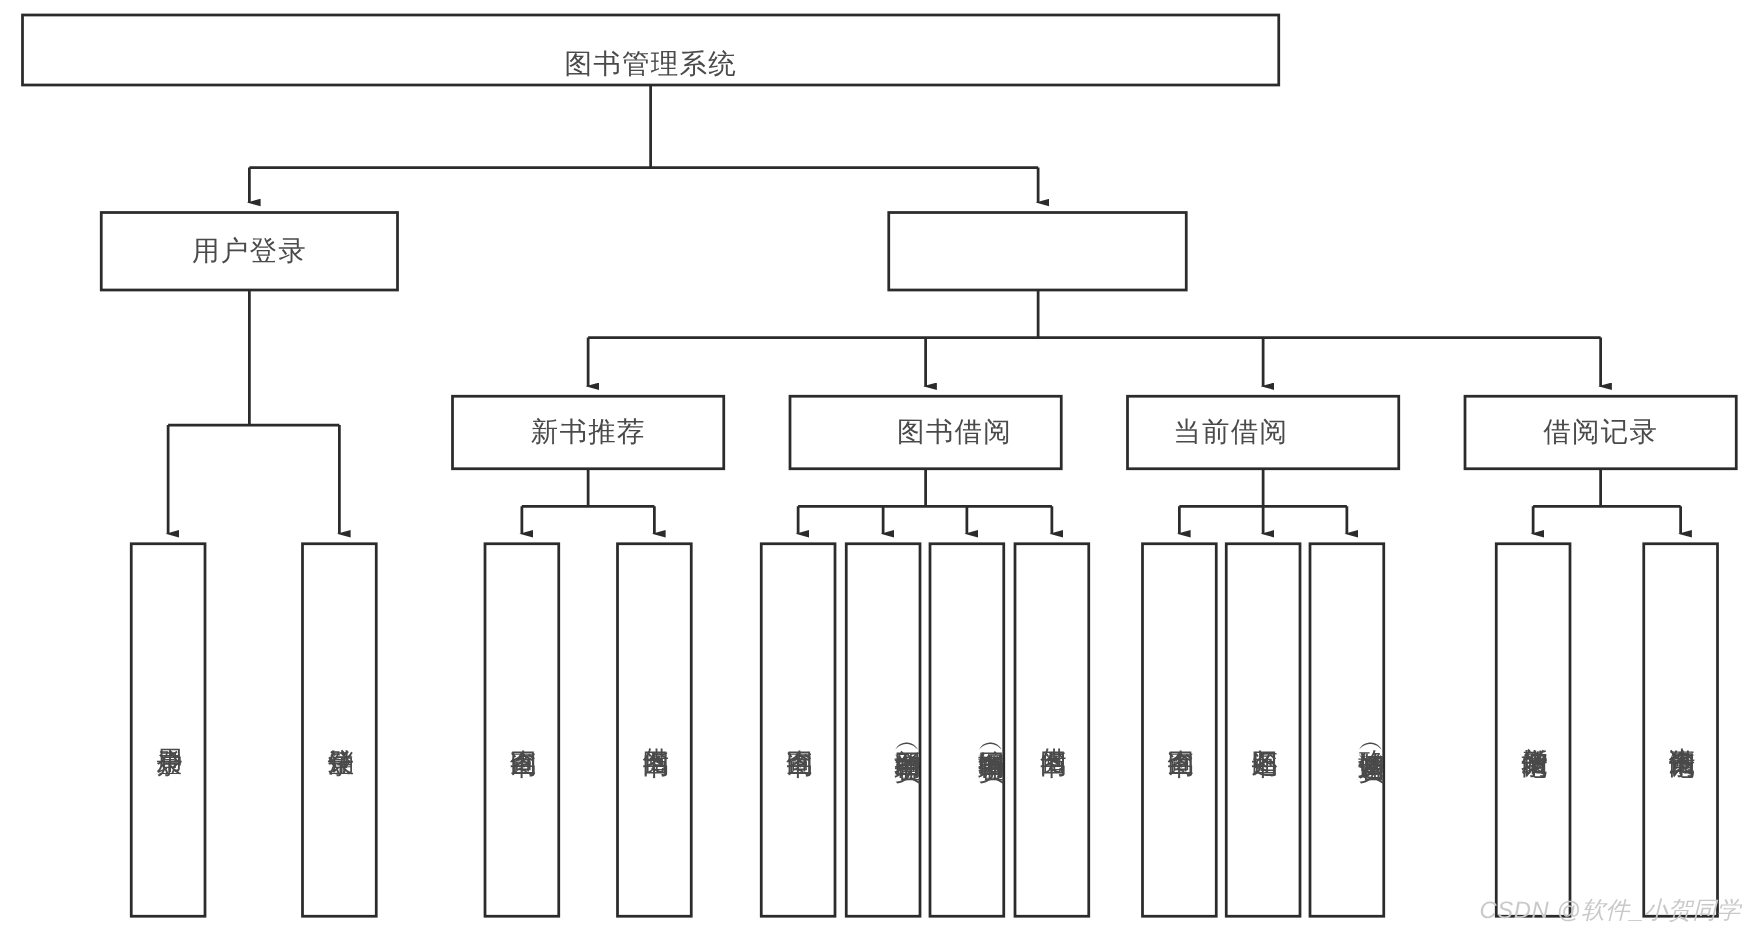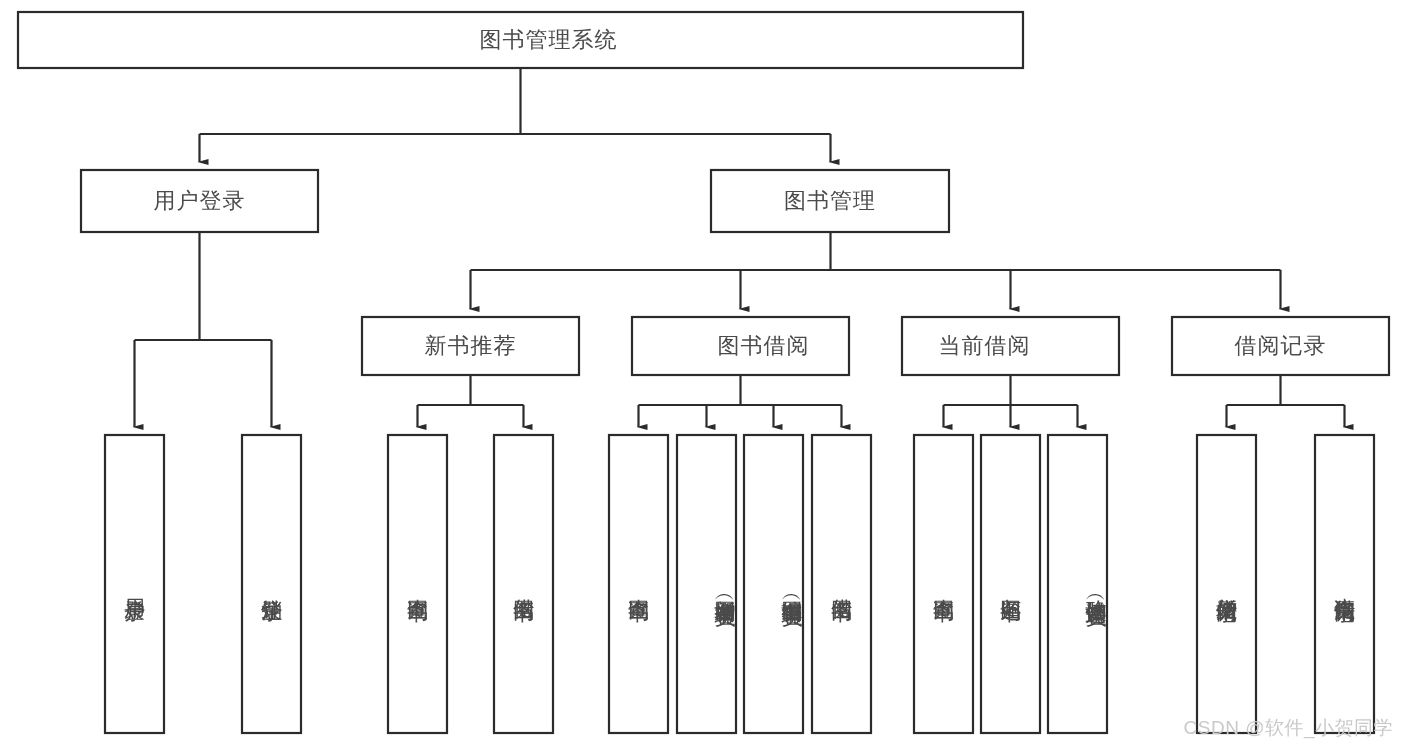--- a/index.html
+++ b/index.html
@@ -66,20 +66,21 @@
   #watermark {
     position: absolute;
     right: 12px;
     bottom: 6px;
     color: #c9c9c9;
     font-family: "Liberation Sans", "DejaVu Sans", sans-serif;
     font-size: 19px;
     letter-spacing: 0.5px;
     white-space: nowrap;
     pointer-events: none;
+    font-style: italic;
   }
 </style>
 </head>
 <body>
 
 <div id="diagram-root">
 
   <svg class="flow" viewBox="0 0 1405 747" xmlns="http://www.w3.org/2000/svg">
     <defs>
       <marker id="arrow" markerWidth="10" markerHeight="12" refX="3" refY="9" orient="auto" markerUnits="userSpaceOnUse">
@@ -150,24 +151,23 @@
     <rect class="node-box" x="812" y="435" width="59" height="298"></rect>
 
     <rect class="node-box" x="914" y="435" width="59" height="298"></rect>
     <rect class="node-box" x="981" y="435" width="59" height="298"></rect>
     <rect class="node-box" x="1048" y="435" width="59" height="298"></rect>
 
     <rect class="node-box" x="1197" y="435" width="59" height="298"></rect>
     <rect class="node-box" x="1315" y="435" width="59" height="298"></rect>
   </svg>
 
-  <div class="h-text-wrap" style="left:18px; top:12px; width:1005px; height:56px;padding-left:28px;">图书管理系统</div>
+  <div class="h-text-wrap" style="left:18px; top:23px; width:1005px; height:56px;">图书管理系统</div>
 
   <div class="h-text-wrap" style="left:81px; top:170px; width:237px; height:62px;">用户登录</div>
-  <div class="h-text-wrap" style="left:711px; top:170px; width:238px; height:62px;">图书管理</div>
 
   <div class="h-text-wrap" style="left:362px; top:317px; width:217px; height:58px;">新书推荐</div>
   <div class="h-text-wrap" style="left:632px; top:317px; width:217px; height:58px;margin-left:23px;">图书借阅</div>
   <div class="h-text-wrap" style="left:876px; top:317px; width:217px; height:58px;">当前借阅</div>
   <div class="h-text-wrap" style="left:1172px; top:317px; width:217px; height:58px;">借阅记录</div>
 
   <div class="vert-text-wrap" style="left:105px; top:435px; width:59px; height:298px;">用户登录</div>
   <div class="vert-text-wrap" style="left:242px; top:435px; width:59px; height:298px;">注销登录</div>
 
   <div class="vert-text-wrap" style="left:388px; top:435px; width:59px; height:298px;">查询图书</div>

